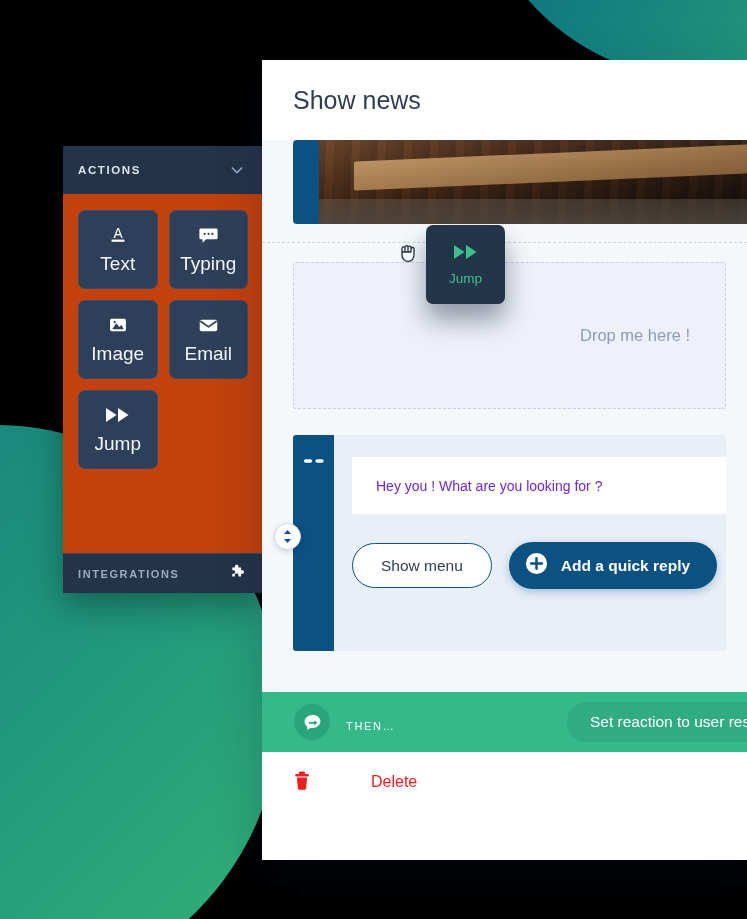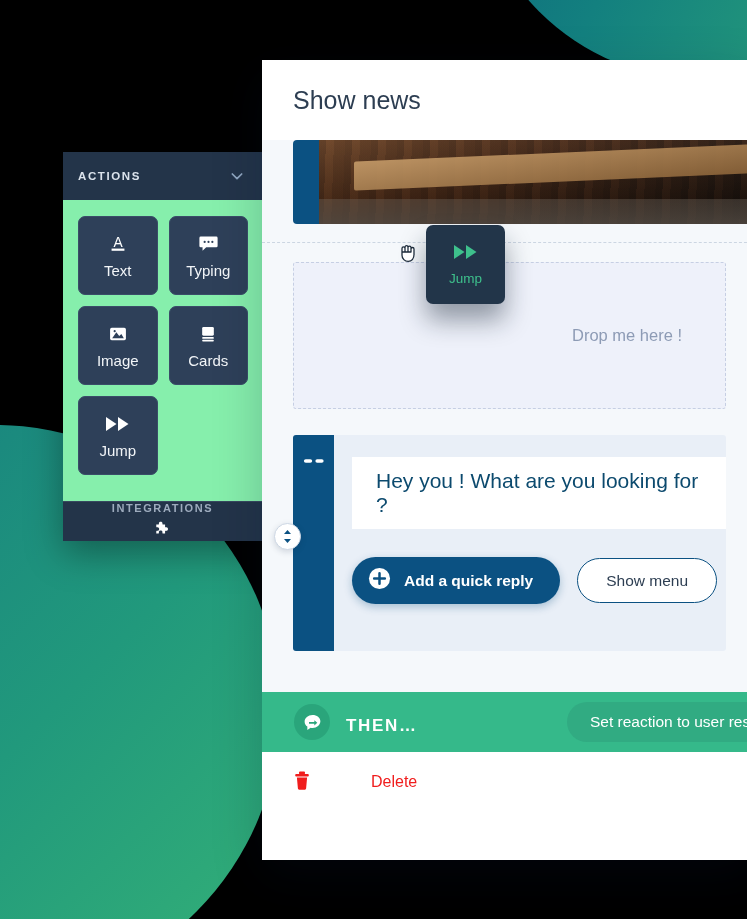--- a/index.html
+++ b/index.html
@@ -32,26 +32,25 @@
   #blob-bottom {
     width: 570px; height: 570px;
     left: -290px; top: 425px;
     background: linear-gradient(135deg, #157b80 0%, #21997c 55%, #35b277 100%);
   }
 
   
   #sidebar {
     position: absolute;
     left: 63px; top: 146px;
-    width: 200px; height: 389px;
-    background: #86efac;
+    width: 200px; height: 447px;
+    background: #c2410c;
     box-shadow: 0 12px 34px rgba(0,0,0,.35);
     overflow: hidden;
     z-index: 4;
-    margin-top: 6px;
   }
 
   #sidebar-header {
     height: 48px;
     background: #233449;
     display: flex;
     align-items: center;
     justify-content: space-between;
     padding: 0 18px 0 15px;
   }
@@ -76,33 +75,32 @@
     border: 1px solid #3a4d68;
     border-radius: 7px;
     display: flex;
     flex-direction: column;
     align-items: center;
     justify-content: center;
     gap: 7px;
     cursor: grab;
   }
   .tile .ic { height: 22px; display: flex; align-items: center; justify-content: center; }
-  .tile .lbl { color: #f2f5f8; font-size: 15px; }
+  .tile .lbl { color: #f2f5f8; font-size: 19px; }
 
   #sidebar-footer {
     position: absolute;
     left: 0; right: 0; bottom: 0;
     height: 40px;
     background: #233449;
     border-top: 1px solid #37495f;
     display: flex;
     align-items: center;
     justify-content: space-between;
     padding: 0 16px 0 15px;
-    flex-direction: column;
   }
   #sidebar-footer .ttl {
     color: #9dabbd;
     font-size: 11px;
     font-weight: bold;
     letter-spacing: 1.6px;
   }
 
   
   #card {
@@ -177,21 +175,21 @@
     border: 1px dashed #c6cfe3;
     border-radius: 3px;
     display: flex;
     align-items: center;
     position: relative;
   }
   #drop-hint {
     color: #8d9bb5;
     font-size: 16.5px;
     position: absolute;
-    left: 278px;
+    left: 286px;
   }
 
   
   #drag-ghost {
     position: absolute;
     left: 132px; top: -38px;
     width: 79px; height: 79px;
     background: #223549;
     border-radius: 7px;
     display: flex;
@@ -225,26 +223,26 @@
     background: #0b5182;
     border-radius: 3px 0 0 3px;
     padding-top: 19px;
     display: flex;
     justify-content: center;
     flex: 0 0 41px;
   }
   .rep-body { flex: 1; padding: 22px 0 0 18px; }
   #reply-text {
     background: #ffffff;
-    height: 72px;
+    height: 57px;
     display: flex;
     align-items: center;
     padding: 0 24px;
-    color: #0c4a6e;
-    font-size: 21px;
+    color: #6d28d9;
+    font-size: 14px;
   }
   #reply-buttons {
     display: flex;
     align-items: center;
     gap: 17px;
     padding: 28px 0 26px 0;
   }
   #btn-show-menu {
     height: 45px;
     padding: 0 28px;
@@ -302,22 +300,22 @@
     width: 36px; height: 36px;
     border-radius: 50%;
     background: #2aa57b;
     display: flex;
     align-items: center;
     justify-content: center;
     flex: 0 0 36px;
   }
   #then-label {
     color: #ffffff;
-    font-size: 17px;
-    font-weight: bold;
+    font-size: 11px;
+    font-weight: normal;
     letter-spacing: 1.7px;
     margin-left: 16px;
     margin-top: 8px;
   }
   #then-pill {
     margin-left: auto;
     background: #31ab82;
     color: #ffffff;
     font-size: 15.5px;
     height: 40px;
@@ -393,31 +391,30 @@
         <span class="ic">
           <svg width="20" height="20" viewBox="0 0 24 24">
               <rect x="2.5" y="4.5" width="19" height="15" rx="2" fill="#ffffff"></rect>
               <path d="M5 17 L10 10 L13.5 14.5 L16 12 L19 17 Z" fill="#2e4059"></path>
               <circle cx="8" cy="8.6" r="1.3" fill="#2e4059"></circle>
             </svg>
         </span>
         <span class="lbl">Image</span>
       </div>
 
-
       <div class="tile">
         <span class="ic">
-          <svg width="20" height="20" viewBox="0 0 24 24">
-              <rect x="5" y="3.5" width="14" height="10.5" rx="1.6" fill="#ffffff"></rect>
-              <rect x="5" y="15.6" width="14" height="2.1" rx="1" fill="#ffffff"></rect>
-              <rect x="5" y="19" width="14" height="2.1" rx="1" fill="#ffffff"></rect>
-            </svg>
-        </span>
-        <span class="lbl">Cards</span>
-      </div>
+          <svg width="21" height="21" viewBox="0 0 24 24">
+              <rect x="2" y="5.5" width="20" height="13" rx="2.2" fill="#ffffff"></rect>
+              <path d="M3.3 7.4 L12 13.6 L20.7 7.4" fill="none" stroke="#2e4059" stroke-width="2" stroke-linecap="round" stroke-linejoin="round"></path>
+            </svg>
+        </span>
+        <span class="lbl">Email</span>
+      </div>
+
 
 
 
       <div class="tile">
         <span class="ic">
           <svg width="26" height="18" viewBox="0 0 26 18">
               <path d="M1 2 L11.5 9 L1 16 Z" fill="#ffffff"></path>
               <path d="M13 2 L23.5 9 L13 16 Z" fill="#ffffff"></path>
             </svg>
         </span>
@@ -484,30 +481,30 @@
             <svg width="22" height="14" viewBox="0 0 24 14">
                 <rect x="1" y="5" width="9" height="4" rx="2" fill="#ffffff"></rect>
                 <rect x="13.5" y="5" width="9" height="4" rx="2" fill="#ffffff"></rect>
               </svg>
           </span>
         </div>
 
         <div class="rep-body">
           <div id="reply-text">Hey you ! What are you looking for ?</div>
           <div id="reply-buttons">
+            <button id="btn-show-menu">Show menu</button>
             <button id="btn-add-reply">
               <span>
                 <svg width="23" height="23" viewBox="0 0 24 24">
                     <circle cx="12" cy="12" r="11" fill="#ffffff"></circle>
                     <path d="M12 6.4v11.2M6.4 12h11.2" stroke="#0b5182" stroke-width="2.6" stroke-linecap="round"></path>
                   </svg>
               </span>
               <span>Add a quick reply</span>
             </button>
-            <button id="btn-show-menu">Show menu</button>
           </div>
         </div>
 
       </div>
 
       <div id="then-bar">
         <span id="then-badge">
           <svg width="21" height="21" viewBox="0 0 24 24">
               <path d="M12 3.4c-5 0-9 3.4-9 7.6 0 2.3 1.2 4.3 3.1 5.7v4L9.9 18c.7.15 1.4.22 2.1.22 5 0 9-3.4 9-7.6s-4-7.22-9-7.22z" fill="#ffffff"></path>
               <path d="M8 11.4h6.1v-2l3.4 3-3.4 3v-2H8z" fill="#2aa57b"></path>

